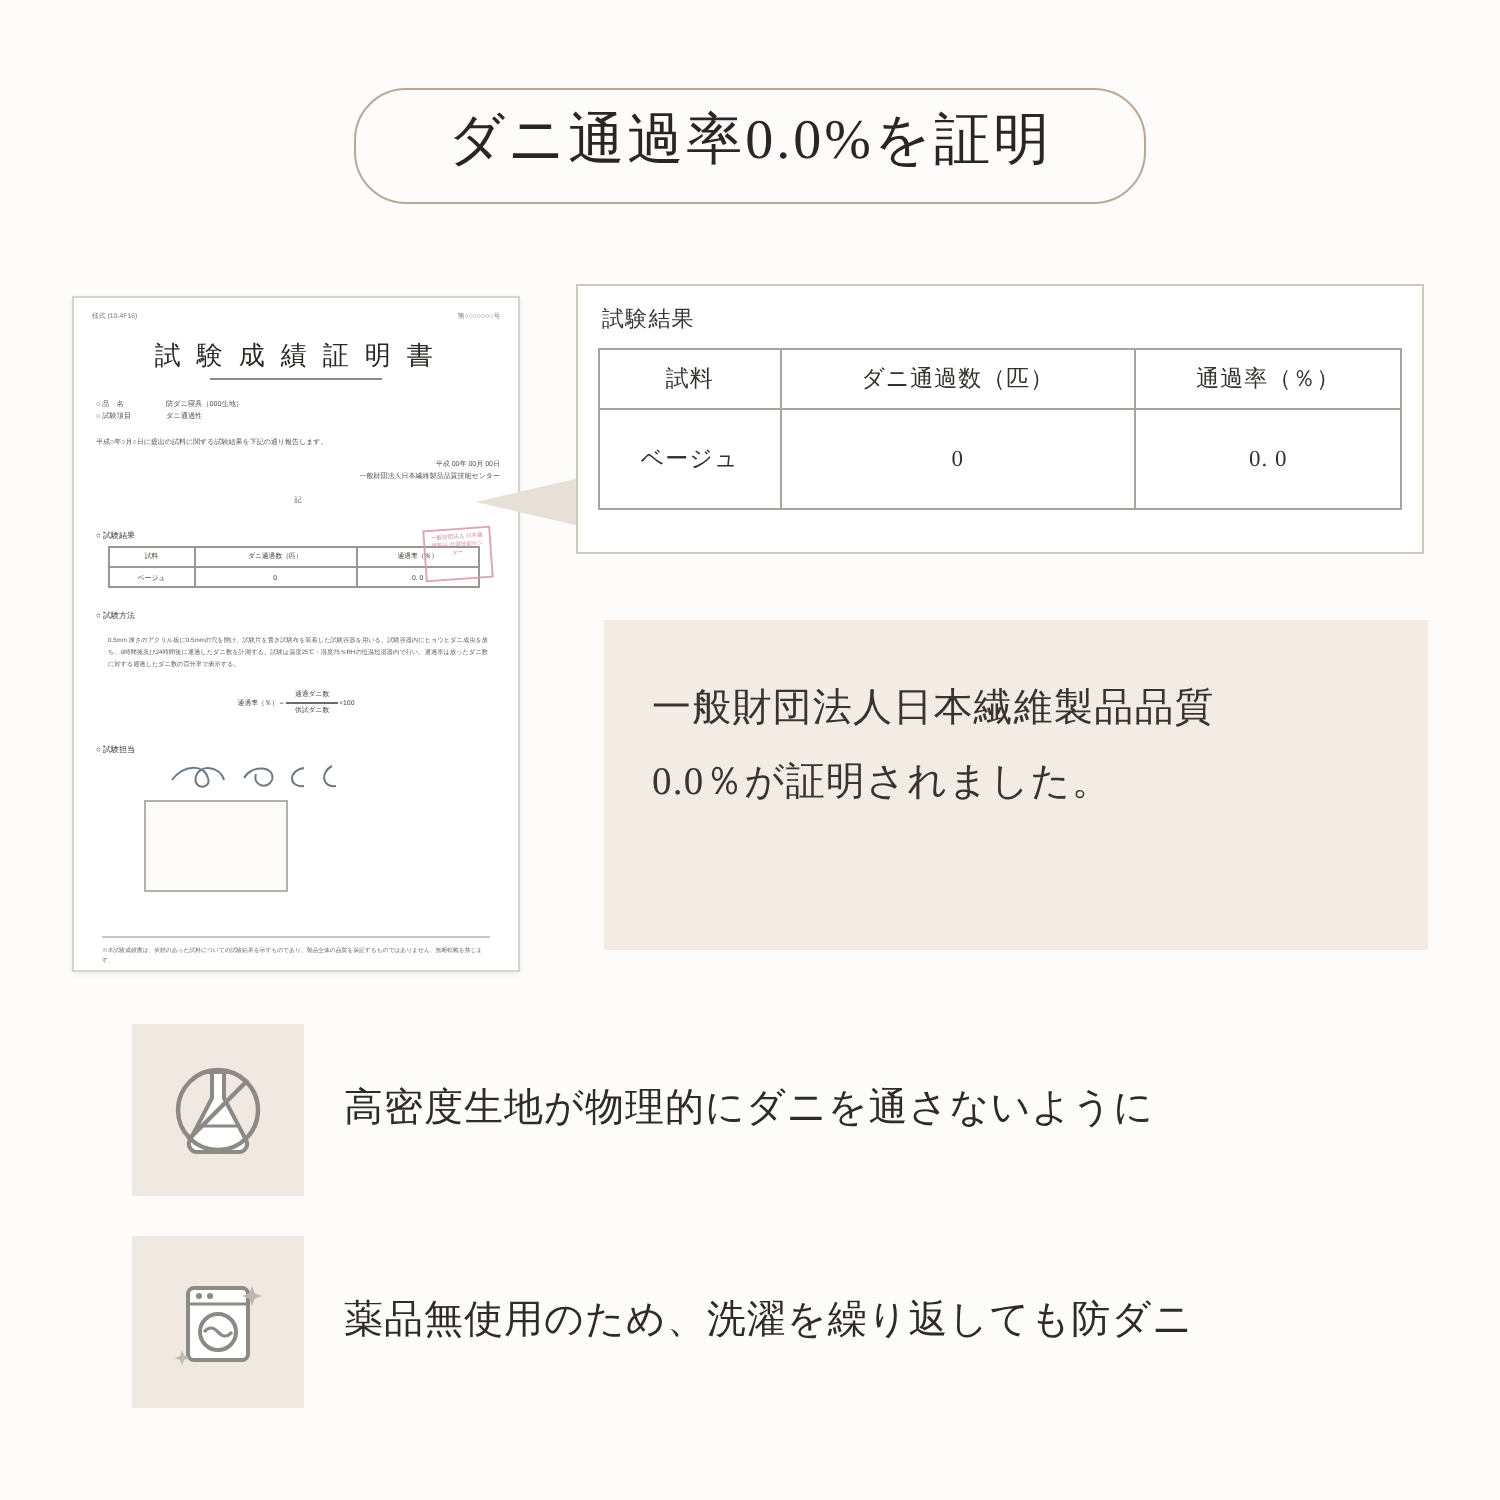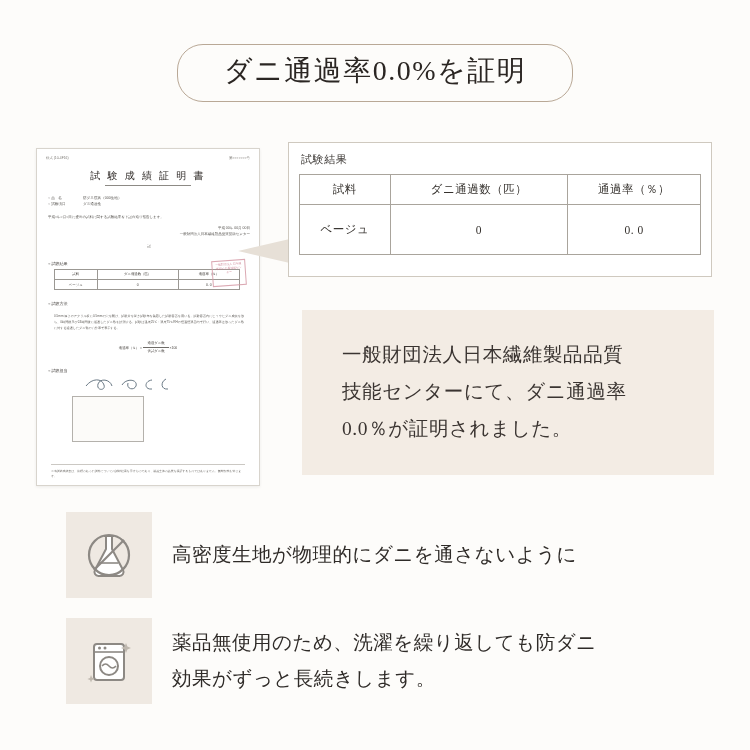--- a/index.html
+++ b/index.html
@@ -58,21 +58,21 @@
     transform-origin: top left;
   }
   .cert-row-top {
     display: flex;
     justify-content: space-between;
     font-size: 3.4px;
     color: #7d7a75;
   }
   .cert-doc-title {
     text-align: center;
-    font-size: 10px;
+    font-size: 13px;
     letter-spacing: 2.2px;
     margin: 9px 0 2px 0;
     color: #2b2623;
   }
   .cert-title-rule {
     width: 86px;
     height: 1px;
     background: #8d8a85;
     margin: 0 auto 9px auto;
   }
@@ -213,21 +213,21 @@
 
   
   .statement {
     position: absolute;
     left: 302px;
     top: 310px;
     width: 412px;
     height: 165px;
     background: #f3ece4;
     box-sizing: border-box;
-    padding: 26px 40px;
+    padding: 26px 24px;
   }
   .statement p {
     margin: 0;
     font-size: 19.5px;
     line-height: 1.9;
     color: #3a3431;
     letter-spacing: .6px;
   }
 
   
@@ -360,21 +360,20 @@
         <td>ベージュ</td>
         <td>0</td>
         <td>0. 0</td>
       </tr>
     </tbody>
   </table>
 </div>
 
 <div class="statement">
   <p>一般財団法人日本繊維製品品質</p>
-  <p>技能センターにて、ダニ通過率</p>
   <p>0.0％が証明されました。</p>
 </div>
 
 <div class="feature feature-1">
   <div class="feature-icon shaded">
     <svg width="56" height="56" viewBox="0 0 56 56" aria-hidden="true">
       <path d="M23 9 h10 M25 9 v13 L14 43 a4 4 0 0 0 3.5 6 h21 a4 4 0 0 0 3.5 -6 L31 22 V9" fill="#ffffff" stroke="#8d8984" stroke-width="2" stroke-linejoin="round"></path>
       <path d="M18.5 36 h19" stroke="#8d8984" stroke-width="1.6"></path>
       <circle cx="28" cy="28" r="20" fill="none" stroke="#8d8984" stroke-width="2.2"></circle>
       <line x1="13" y1="43" x2="43" y2="13" stroke="#8d8984" stroke-width="2.2"></line>
@@ -393,15 +392,14 @@
       <circle cx="18.5" cy="15" r="1.5" fill="#8d8984"></circle>
       <circle cx="24" cy="15" r="1.5" fill="#8d8984"></circle>
       <circle cx="28" cy="33" r="9" fill="none" stroke="#8d8984" stroke-width="2"></circle>
       <path d="M21 33 q3.5 -4 7 0 q3.5 4 7 0" fill="none" stroke="#8d8984" stroke-width="1.6"></path>
       <path d="M45 10 l1.4 3.6 L50 15 l-3.6 1.4 L45 20 l-1.4 -3.6 L40 15 l3.6 -1.4 Z" fill="#bfb8af"></path>
       <path d="M10 42 l1 2.6 L13.6 46 l-2.6 1 L10 49.6 l-1 -2.6 L6.4 46 l2.6 -1 Z" fill="#bfb8af"></path>
     </svg>
   </div>
   <div class="feature-text">
     <div>薬品無使用のため、洗濯を繰り返しても防ダニ</div>
-    <div>効果がずっと長続きします。</div>
   </div>
 </div>
 
 </body></html>

